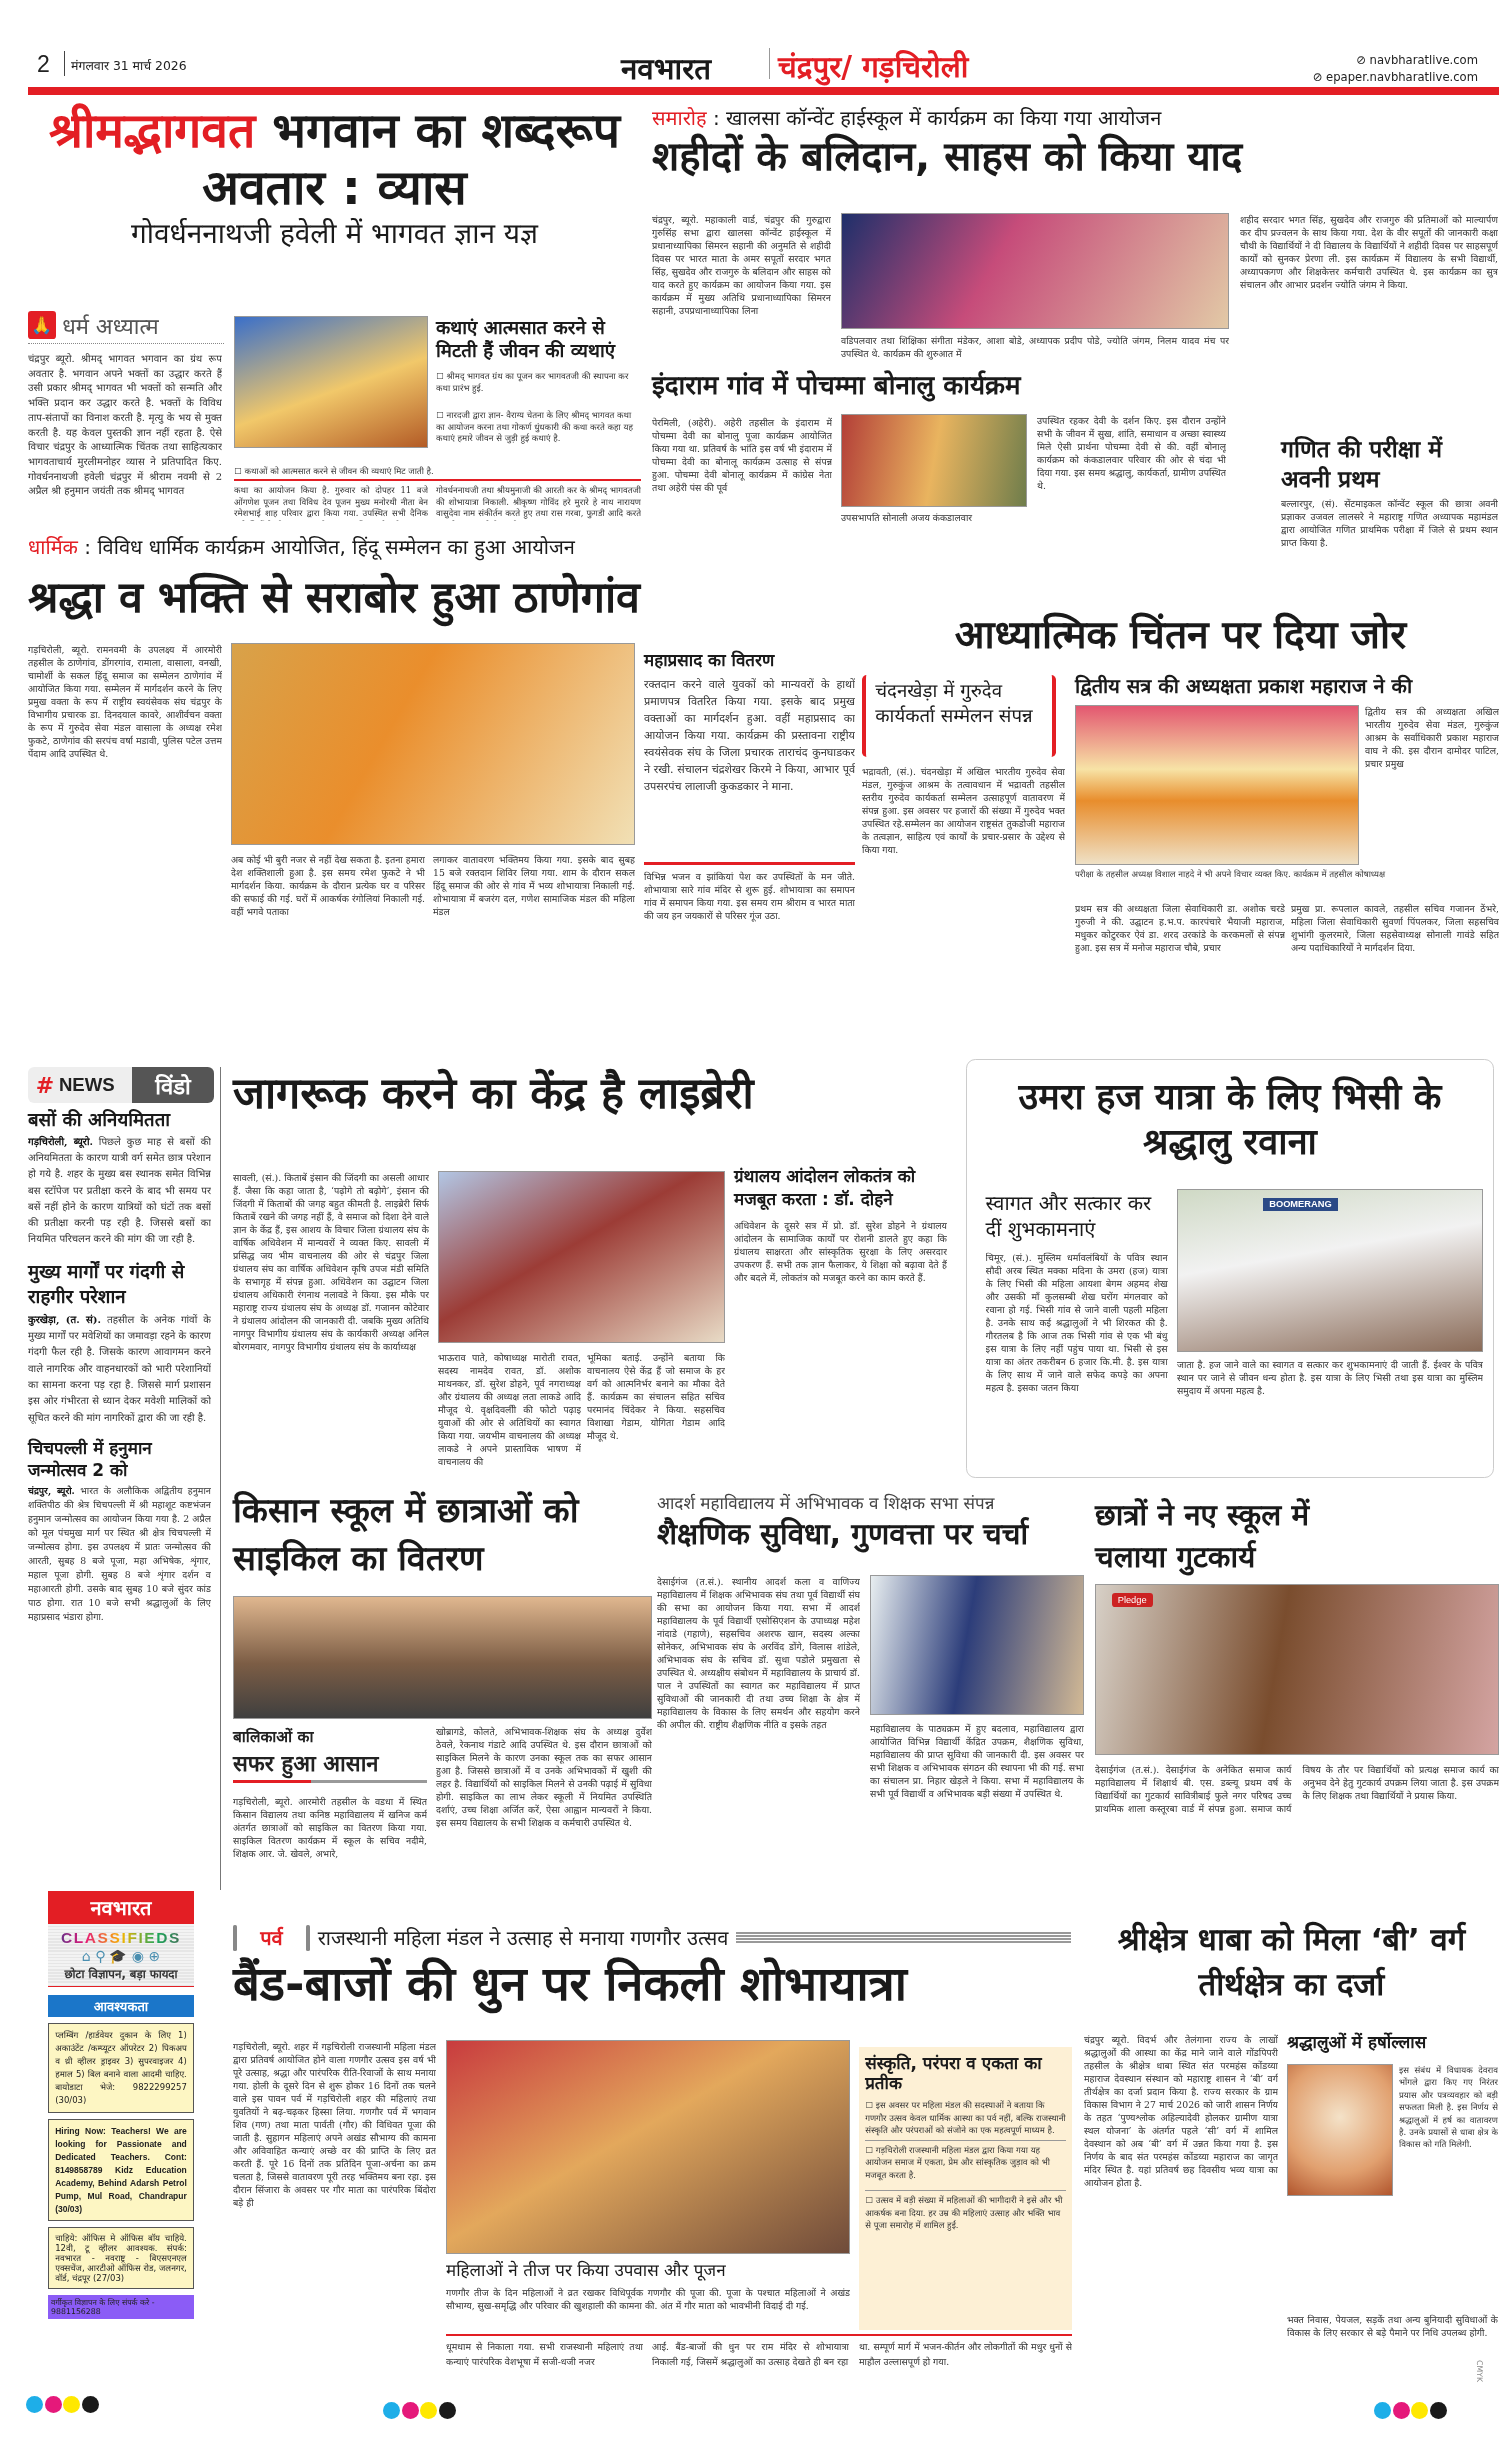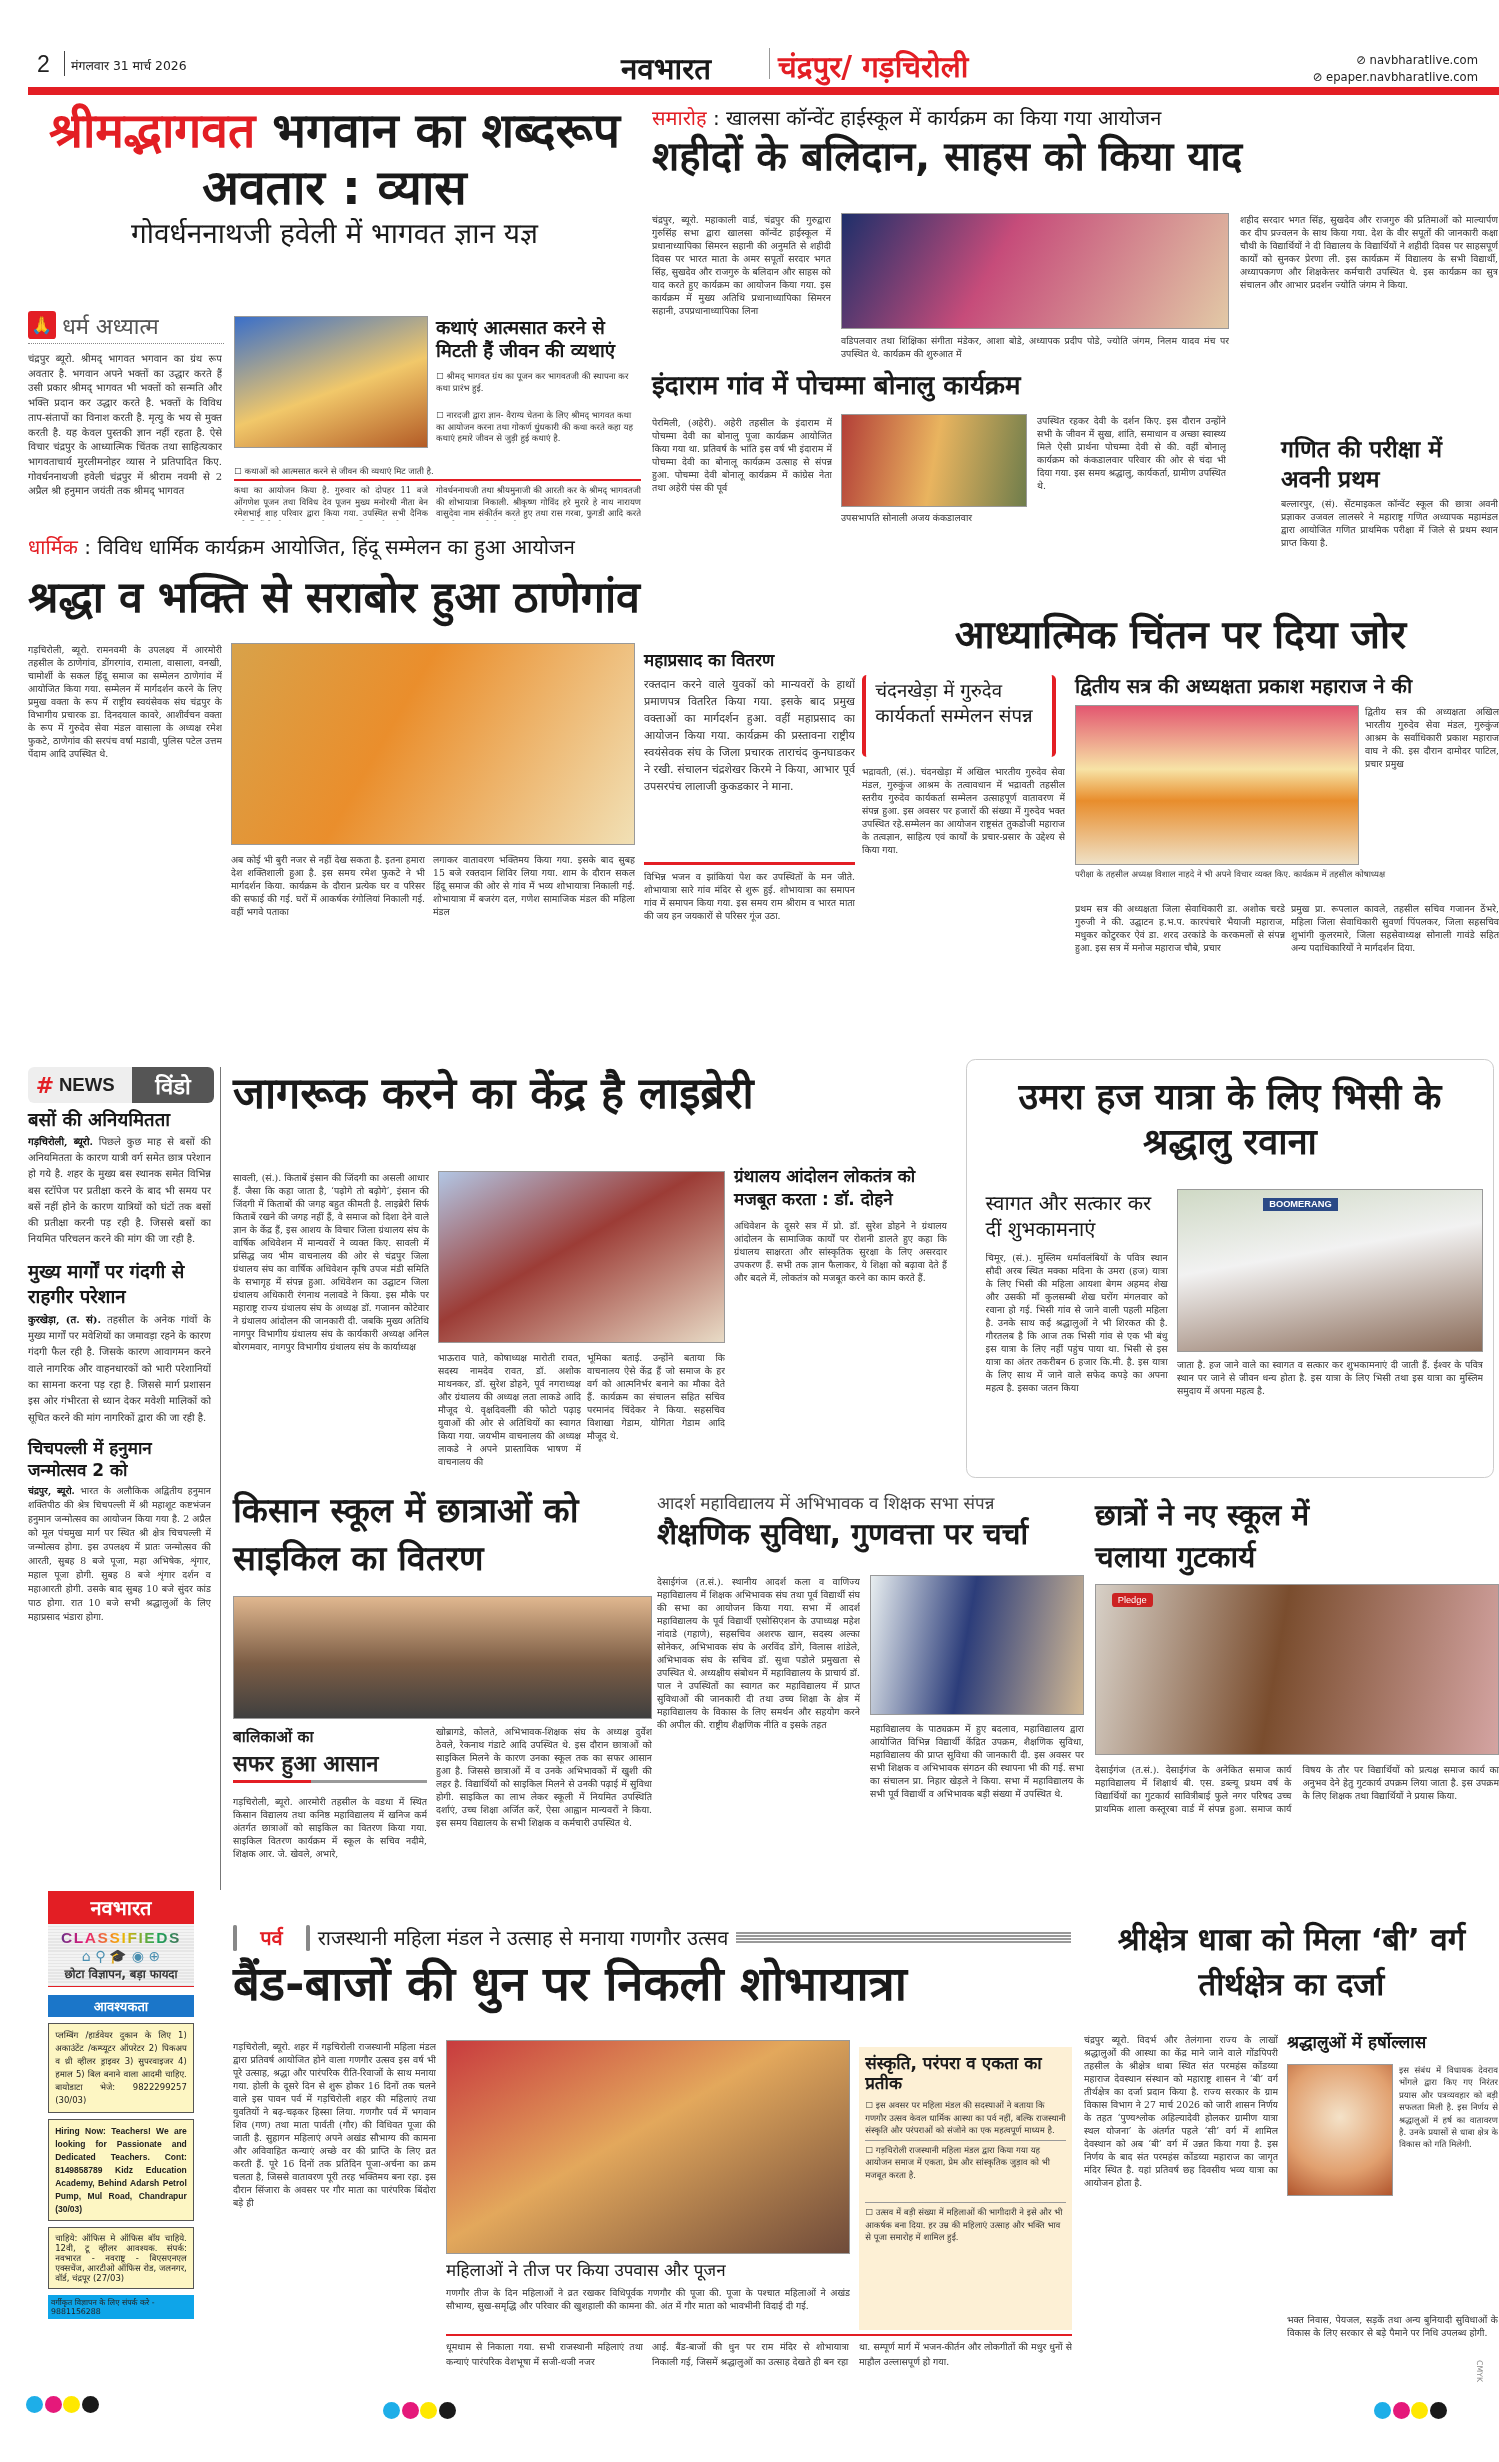--- a/index.html
+++ b/index.html
@@ -176,21 +176,21 @@
   <div style="background:#e31e24;color:#fff;text-align:center;font-size:20px;font-weight:bold;padding:3.1px 0">नवभारत</div>
   <div style="background:repeating-linear-gradient(#f3f3f3 0 1.6px,#e6e6e6 1.6px 3.1px);text-align:center;padding:4.7px 0;border-bottom:1.6px solid #e31e24">
     <div style="font-family:'Liberation Sans',sans-serif;font-weight:bold;font-size:15.5px;letter-spacing:1.6px;background:linear-gradient(90deg,#2a3b8f,#e5197a,#f7b500,#1fa65b,#555);-webkit-background-clip:text;color:transparent">CLASSIFIEDS</div>
     <div style="font-size:14px;color:#4a8fb0;margin:1.6px 0">⌂ ⚲ 🎓 ◉ ⊕</div>
     <div style="font-size:11.6px;font-weight:bold;color:#333">छोटा विज्ञापन, बड़ा फायदा</div>
   </div>
   <div style="background:#1b76c9;color:#fff;text-align:center;font-size:13px;font-weight:bold;margin:7.8px 0 6.2px;padding:2.3px 0">आवश्यकता</div>
   <div class="cls-box" style="font-size:8.5px;line-height:13px">प्लम्बिंग /हार्डवेयर दुकान के लिए 1) अकाउंटेंट /कम्प्यूटर ऑपरेटर 2) पिकअप व थ्री व्हीलर ड्राइवर 3) सुपरवाइजर 4) हमाल 5) बिल बनाने वाला आदमी चाहिए. बायोडाटा भेजे: 9822299257 (30/03)</div>
   <div class="cls-box" style="font-size:8.5px;line-height:13px;font-family:'Liberation Sans',sans-serif;font-weight:bold">Hiring Now: Teachers! We are looking for Passionate and Dedicated Teachers. Cont: 8149858789 Kidz Education Academy, Behind Adarsh Petrol Pump, Mul Road, Chandrapur (30/03)</div>
   <div class="cls-box" style="font-size:8.5px;line-height:10px">चाहिये: ऑफिस मे ऑफिस बॉय चाहिये. 12वी, टू व्हीलर आवश्यक. संपर्क: नवभारत - नवराष्ट्र - बिएसएनएल एक्सचेंज, आरटीओ ऑफिस रोड, जलनगर, वॉर्ड, चंद्रपूर (27/03)</div>
-  <div style="background:#0ea5e9;font-size:7.8px;padding:2.3px 3.1px">वर्गीकृत विज्ञापन के लिए संपर्क करे - 9881156288</div>
+  <div style="background:#8b5cf6;font-size:7.8px;padding:2.3px 3.1px">वर्गीकृत विज्ञापन के लिए संपर्क करे - 9881156288</div>
 </div>
 <div class="abs dots" style="left:26px;top:2396px">
   <span style="background:#1eaee8"></span><span style="background:#e5197a"></span><span style="background:#ffe800"></span><span style="background:#1a1a1a"></span>
 </div>
 
 <div class="abs" style="left:233px;top:1924px;width:838px;height:489px">
   <div style="display:flex;align-items:center;gap:7.8px">
     <span style="width:3.9px;height:26px;background:#888;border-radius:1.6px"></span>
     <span class="red" style="font-size:20px;font-weight:bold;padding:0 15.5px">पर्व</span>
     <span style="width:3.9px;height:26px;background:#888;border-radius:1.6px"></span>
@@ -201,21 +201,21 @@
   <div class="abs body" style="left:0;top:116px;width:203px;height:373px;font-size:9.3px;line-height:13px">गड़चिरोली, ब्यूरो. शहर में गड़चिरोली राजस्थानी महिला मंडल द्वारा प्रतिवर्ष आयोजित होने वाला गणगौर उत्सव इस वर्ष भी पूरे उत्साह, श्रद्धा और पारंपरिक रीति-रिवाजों के साथ मनाया गया. होली के दूसरे दिन से शुरू होकर 16 दिनों तक चलने वाले इस पावन पर्व में गड़चिरोली शहर की महिलाएं तथा युवतियों ने बढ़-चढ़कर हिस्सा लिया. गणगौर पर्व में भगवान शिव (गण) तथा माता पार्वती (गौर) की विधिवत पूजा की जाती है. सुहागन महिलाएं अपने अखंड सौभाग्य की कामना और अविवाहित कन्याएं अच्छे वर की प्राप्ति के लिए व्रत करती हैं. पूरे 16 दिनों तक प्रतिदिन पूजा-अर्चना का क्रम चलता है, जिससे वातावरण पूरी तरह भक्तिमय बना रहा. इस दौरान सिंजारा के अवसर पर गौर माता का पारंपरिक बिंदोरा बड़े ही</div>
   <div class="abs photo" style="left:213px;top:116px;width:404px;height:214px;background:linear-gradient(150deg,#c83b3e,#e3a85c 45%,#6f4b3a)"></div>
   <div class="abs hl" style="left:213px;top:337px;width:404px;font-size:17px;font-weight:normal">महिलाओं ने तीज पर किया उपवास और पूजन</div>
   <div class="abs body" style="left:213px;top:362px;width:404px;height:45px;font-size:9.3px;line-height:13px">गणगौर तीज के दिन महिलाओं ने व्रत रखकर विधिपूर्वक गणगौर की पूजा की. पूजा के पश्चात महिलाओं ने अखंड सौभाग्य, सुख-समृद्धि और परिवार की खुशहाली की कामना की. अंत में गौर माता को भावभीनी विदाई दी गई.</div>
   <div class="abs rule" style="left:213px;top:410px;width:626px;height:2.3px"></div>
   <div class="abs body" style="left:213px;top:416px;width:197px;height:47px;font-size:9.3px;line-height:14.7px">धूमधाम से निकाला गया. सभी राजस्थानी महिलाएं तथा कन्याएं पारंपरिक वेशभूषा में सजी-धजी नजर</div>
   <div class="abs body" style="left:419px;top:416px;width:197px;height:47px;font-size:9.3px;line-height:14.7px">आईं. बैंड-बाजों की धुन पर राम मंदिर से शोभायात्रा निकाली गई, जिसमें श्रद्धालुओं का उत्साह देखते ही बन रहा</div>
   <div class="abs" style="left:626px;top:123px;width:213px;background:#fdf0d5;padding:6.2px;height:283px">
     <div class="hl" style="font-size:17px;line-height:20px;margin-bottom:6.2px">संस्कृति, परंपरा व एकता का प्रतीक</div>
     <div class="bullet" style="font-size:8.5px;line-height:12.4px;border-bottom:0.8px solid #999;padding-bottom:3.1px;margin-bottom:3.1px">इस अवसर पर महिला मंडल की सदस्याओं ने बताया कि गणगौर उत्सव केवल धार्मिक आस्था का पर्व नहीं, बल्कि राजस्थानी संस्कृति और परंपराओं को संजोने का एक महत्वपूर्ण माध्यम है.</div>
-    <div class="bullet" style="font-size:8.5px;line-height:12.4px;border-bottom:0.8px solid #999;padding-bottom:21px;margin-bottom:3.1px">गड़चिरोली राजस्थानी महिला मंडल द्वारा किया गया यह आयोजन समाज में एकता, प्रेम और सांस्कृतिक जुड़ाव को भी मजबूत करता है.</div>
+    <div class="bullet" style="font-size:8.5px;line-height:12.4px;border-bottom:0.8px solid #999;padding-bottom:9px;margin-bottom:3.1px">गड़चिरोली राजस्थानी महिला मंडल द्वारा किया गया यह आयोजन समाज में एकता, प्रेम और सांस्कृतिक जुड़ाव को भी मजबूत करता है.</div>
     <div class="bullet" style="font-size:8.5px;line-height:12.4px">उत्सव में बड़ी संख्या में महिलाओं की भागीदारी ने इसे और भी आकर्षक बना दिया. हर उम्र की महिलाएं उत्साह और भक्ति भाव से पूजा समारोह में शामिल हुईं.</div>
   </div>
   <div class="abs body" style="left:626px;top:416px;width:213px;height:47px;font-size:9.3px;line-height:14.7px">था. सम्पूर्ण मार्ग में भजन-कीर्तन और लोकगीतों की मधुर धुनों से माहौल उल्लासपूर्ण हो गया.</div>
 </div>
 <div class="abs dots" style="left:383px;top:2402px">
   <span style="background:#1eaee8"></span><span style="background:#e5197a"></span><span style="background:#ffe800"></span><span style="background:#1a1a1a"></span>
 </div>
 
 <div class="abs" style="left:1084px;top:1917px;width:415px;height:497px">
   <div class="hl" style="font-size:31px;text-align:center;line-height:45px">श्रीक्षेत्र धाबा को मिला ‘बी’ वर्ग तीर्थक्षेत्र का दर्जा</div>

